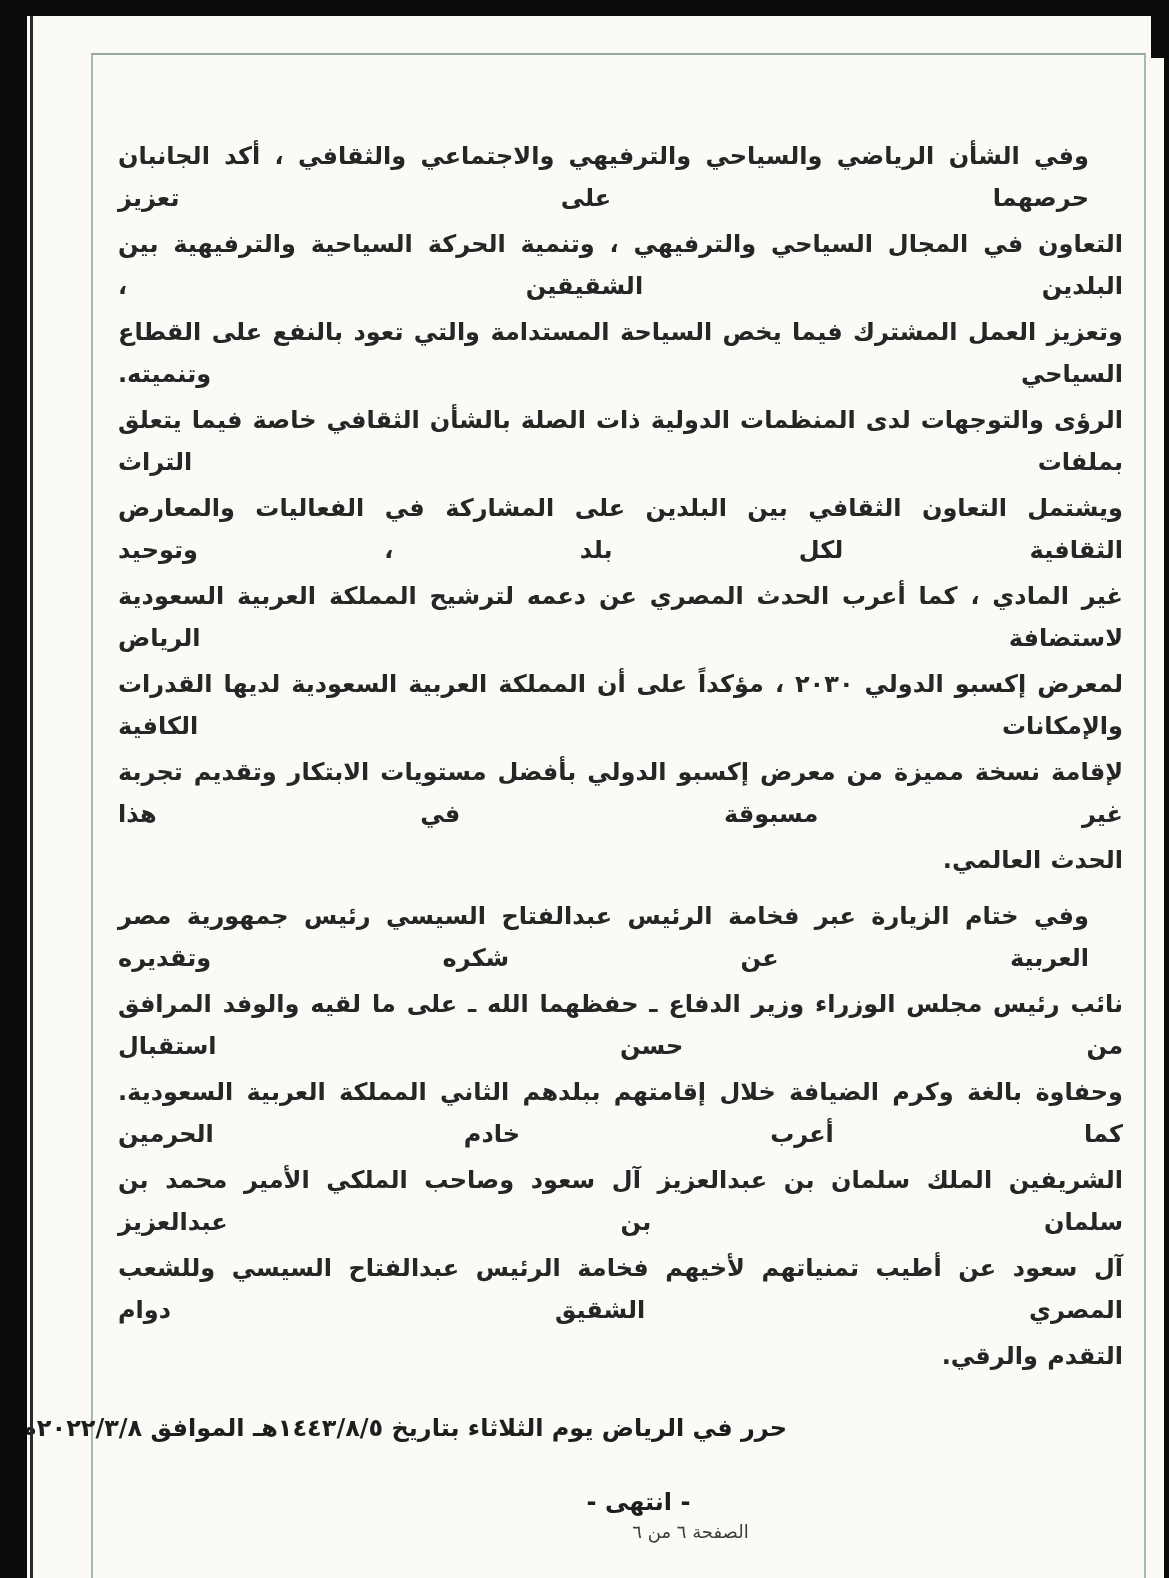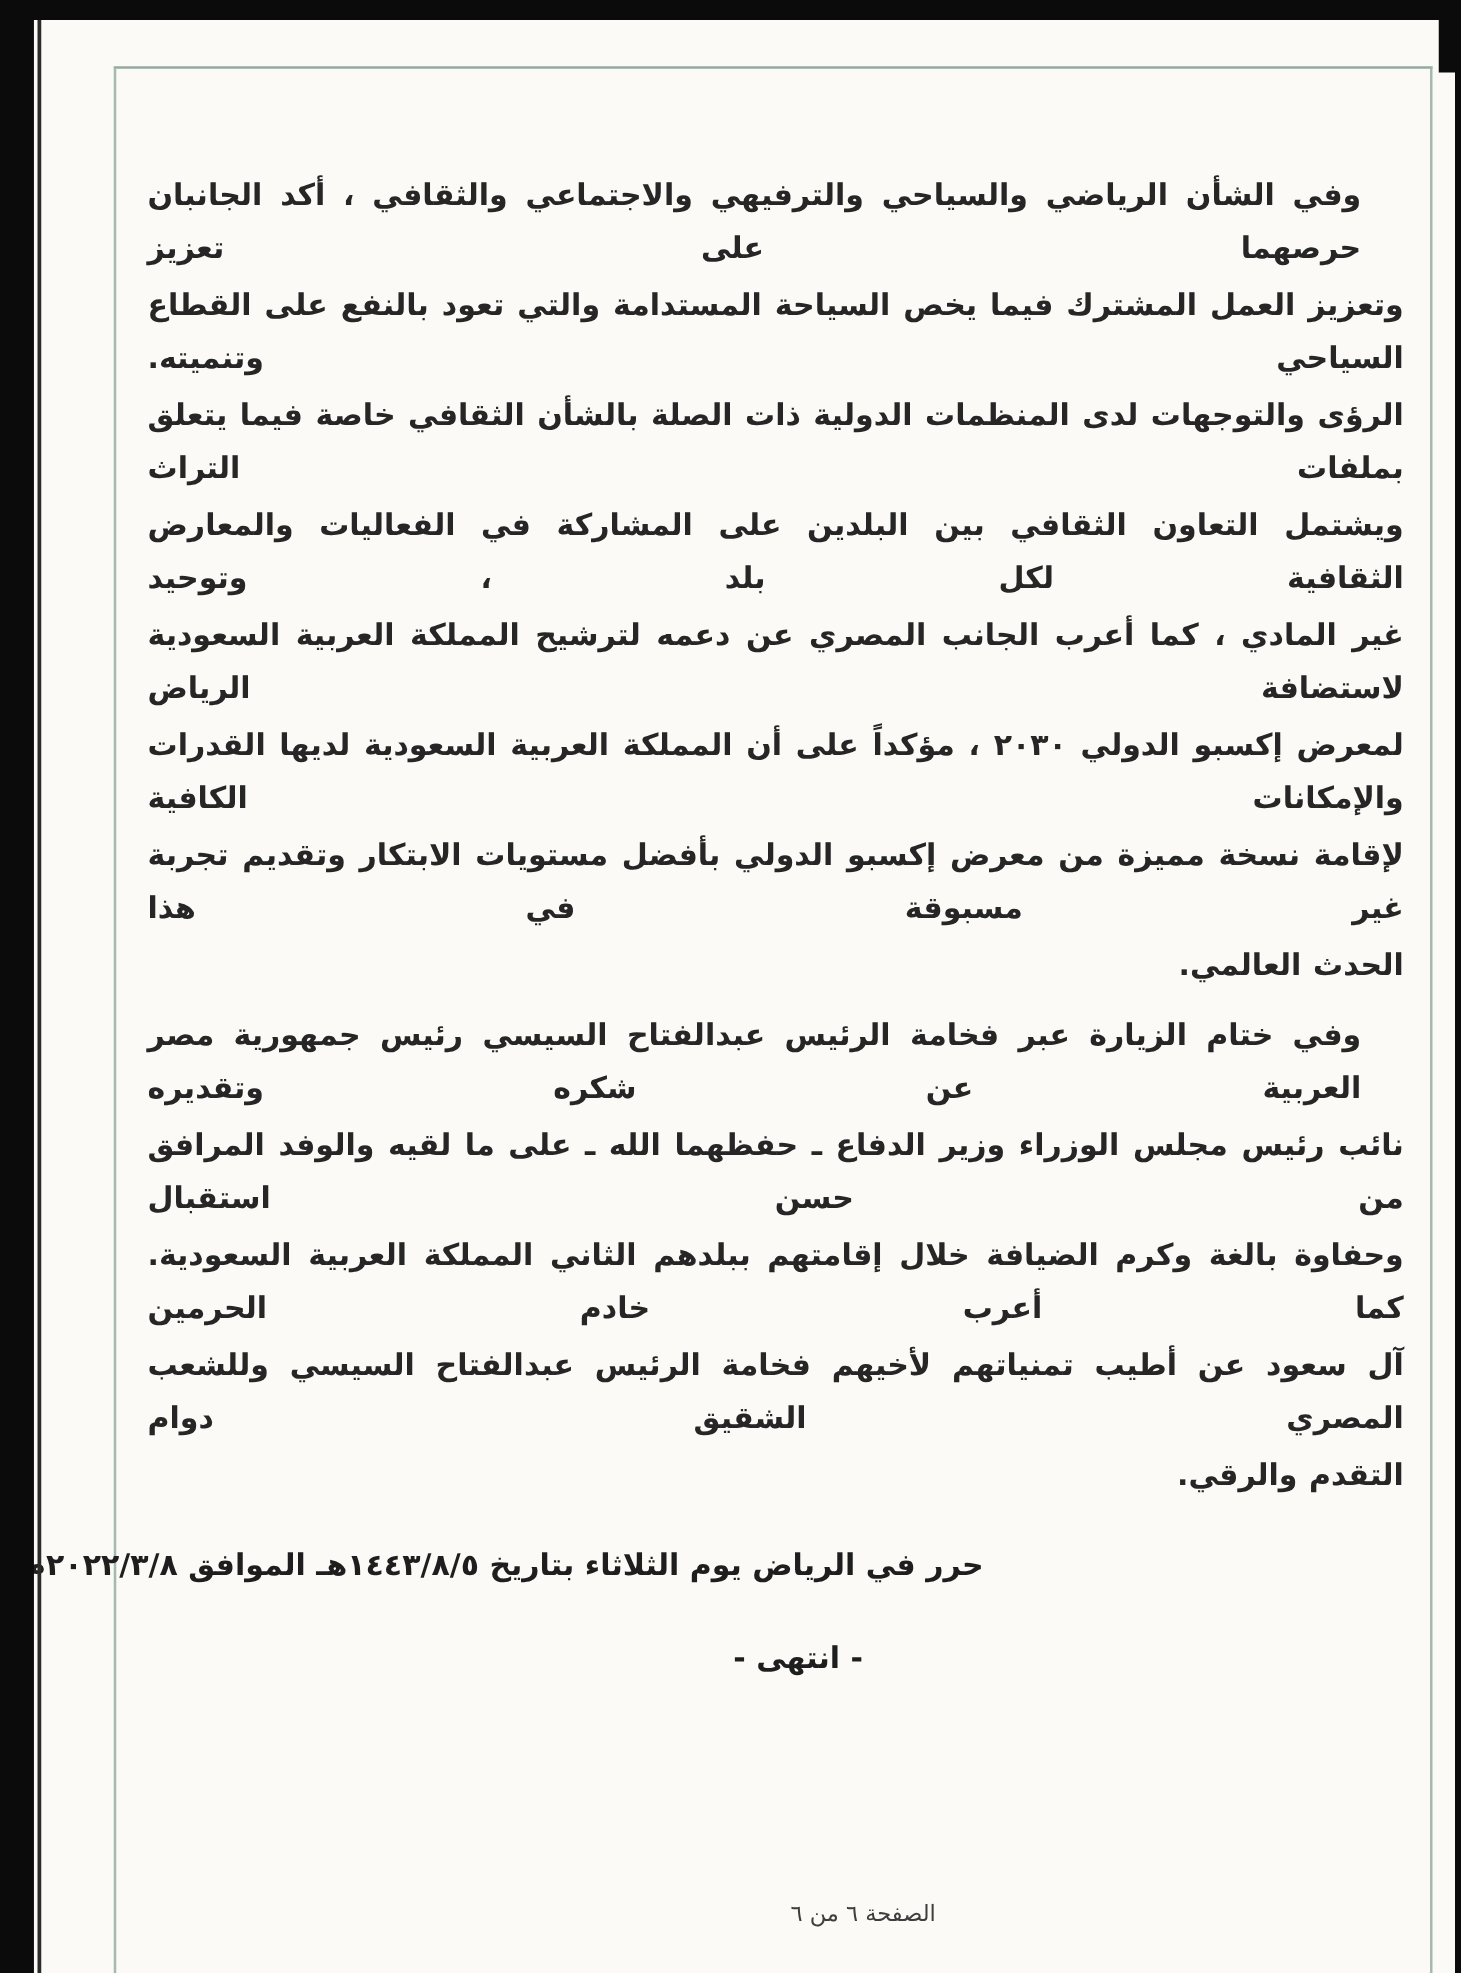--- a/index.html
+++ b/index.html
@@ -93,33 +93,35 @@
 <body>
 
 <div class="screen">
 
   <div class="page">
     <div class="frame">
       <div class="content">
 
         <div class="para para-1">
           <div class="line first">وفي الشأن الرياضي والسياحي والترفيهي والاجتماعي والثقافي ، أكد الجانبان حرصهما على تعزيز</div>
+          <div class="line">التعاون في المجال السياحي والترفيهي ، وتنمية الحركة السياحية والترفيهية بين البلدين الشقيقين ،</div>
           <div class="line">وتعزيز العمل المشترك فيما يخص السياحة المستدامة والتي تعود بالنفع على القطاع السياحي وتنميته.</div>
           <div class="line">الرؤى والتوجهات لدى المنظمات الدولية ذات الصلة بالشأن الثقافي خاصة فيما يتعلق بملفات التراث</div>
           <div class="line">ويشتمل التعاون الثقافي بين البلدين على المشاركة في الفعاليات والمعارض الثقافية لكل بلد ، وتوحيد</div>
-          <div class="line">غير المادي ، كما أعرب الجانب المصري عن دعمه لترشيح المملكة العربية السعودية لاستضافة الرياض</div>
+          <div class="line">غير المادي ، كما أعرب الحدث المصري عن دعمه لترشيح المملكة العربية السعودية لاستضافة الرياض</div>
           <div class="line">لمعرض إكسبو الدولي ٢٠٣٠ ، مؤكداً على أن المملكة العربية السعودية لديها القدرات والإمكانات الكافية</div>
           <div class="line">لإقامة نسخة مميزة من معرض إكسبو الدولي بأفضل مستويات الابتكار وتقديم تجربة غير مسبوقة في هذا</div>
           <div class="line last">الحدث العالمي.</div>
         </div>
 
         <div class="para para-2">
           <div class="line first">وفي ختام الزيارة عبر فخامة الرئيس عبدالفتاح السيسي رئيس جمهورية مصر العربية عن شكره وتقديره</div>
           <div class="line">نائب رئيس مجلس الوزراء وزير الدفاع ـ حفظهما الله ـ على ما لقيه والوفد المرافق من حسن استقبال</div>
           <div class="line">وحفاوة بالغة وكرم الضيافة خلال إقامتهم ببلدهم الثاني المملكة العربية السعودية. كما أعرب خادم الحرمين</div>
+          <div class="line">الشريفين الملك سلمان بن عبدالعزيز آل سعود وصاحب الملكي الأمير محمد بن سلمان بن عبدالعزيز</div>
           <div class="line">آل سعود عن أطيب تمنياتهم لأخيهم فخامة الرئيس عبدالفتاح السيسي وللشعب المصري الشقيق دوام</div>
           <div class="line last">التقدم والرقي.</div>
         </div>
 
         <div class="date-line">حرر في الرياض يوم الثلاثاء بتاريخ ١٤٤٣/٨/٥هـ الموافق ٢٠٢٢/٣/٨م</div>
 
         <div class="end-mark">- انتهى -</div>
 
         <div class="page-footer">
           <span>الصفحة ٦ من ٦</span>

